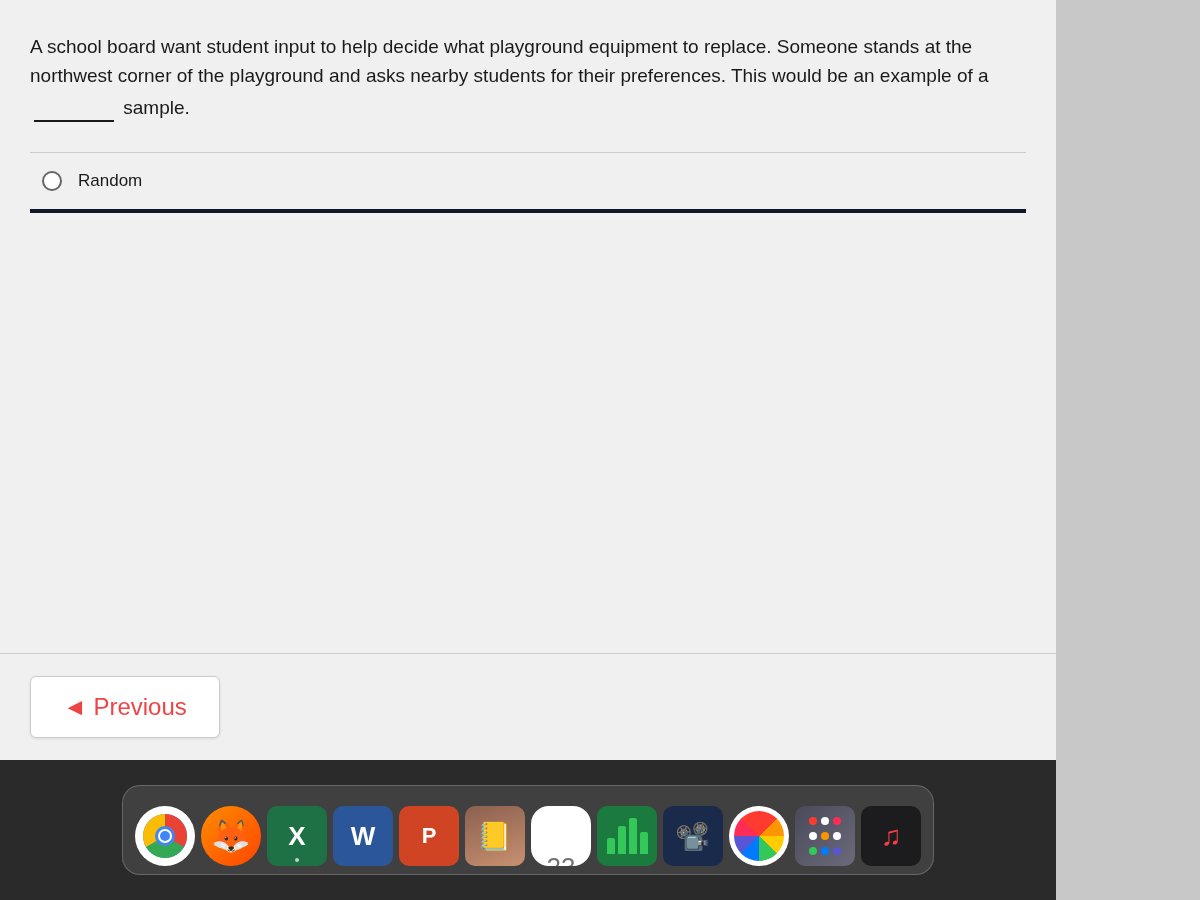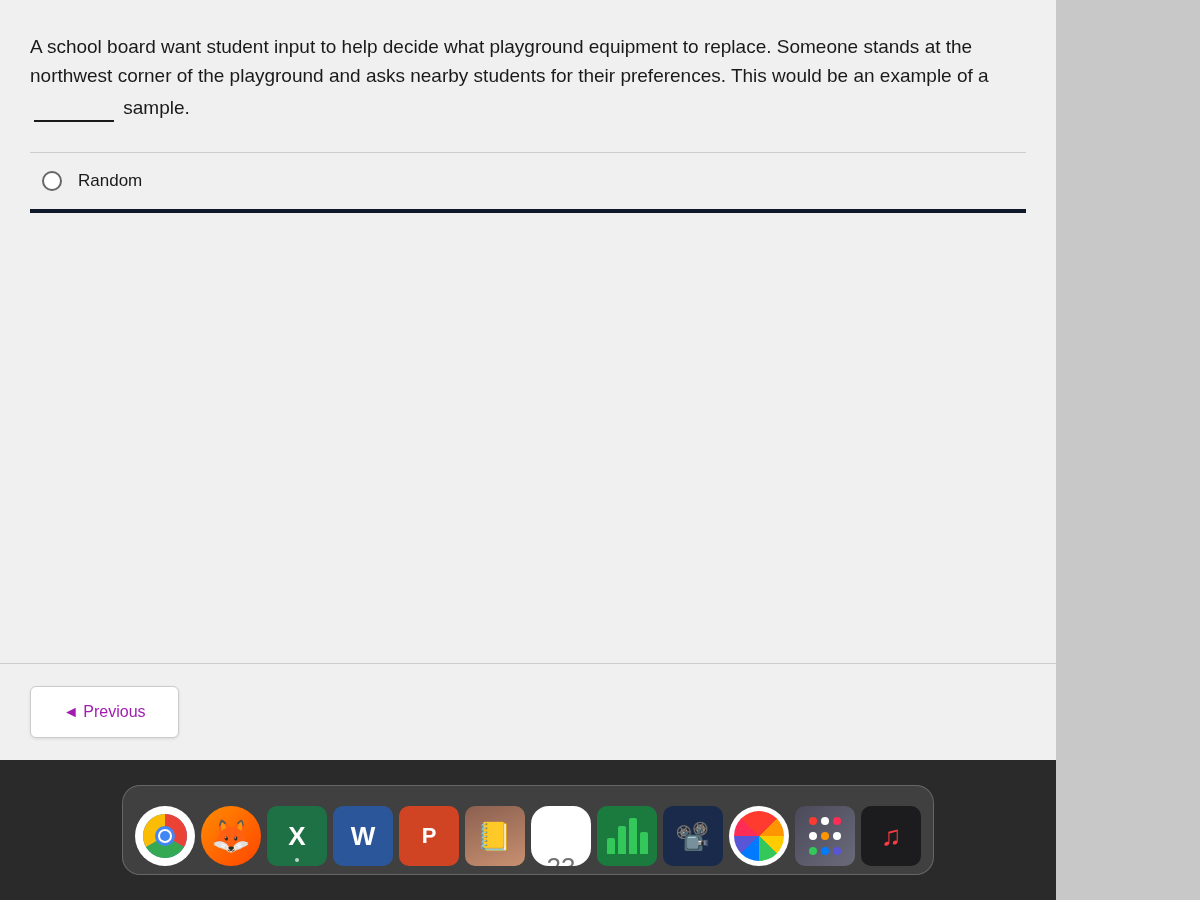--- a/index.html
+++ b/index.html
@@ -85,23 +85,23 @@
       display: flex;
       justify-content: space-between;
       align-items: center;
     }
 
     .nav-button {
       background: white;
       border: 1px solid #ccc;
       border-radius: 6px;
       padding: 16px 32px;
-      font-size: 16px;
+      font-size: 24px;
       cursor: pointer;
-      color: #a21caf;
+      color: #ef4444;
       display: flex;
       align-items: center;
       gap: 8px;
       box-shadow: 0 1px 3px rgba(0,0,0,0.1);
     }
 
     
     .dock-area {
       background: #2a2a2a;
       height: 140px;

